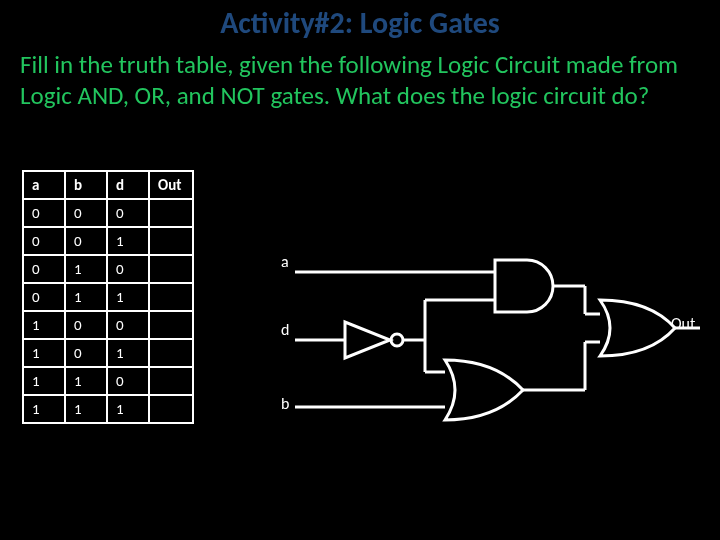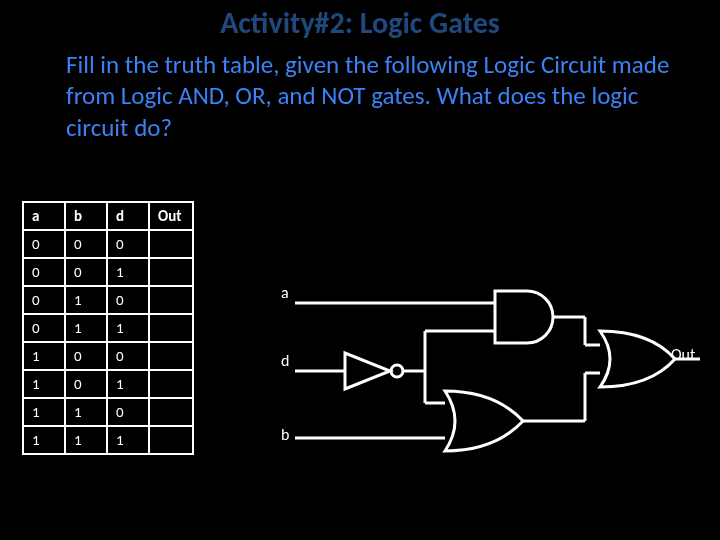--- a/index.html
+++ b/index.html
@@ -1,19 +1,19 @@
 <!DOCTYPE html>
 <html><head>
 <meta charset="utf-8">
 <style>
   * { box-sizing: border-box; margin: 0; padding: 0; }
   html, body { width: 720px; height: 540px; background: #000; font-family: Calibri, Arial, sans-serif; overflow: hidden; }
   .slide { width: 720px; height: 540px; position: relative; color: #fff; }
   .title { color: #1f497d; font-weight: 700; text-align: center; font-size: 30px; padding-top: 4px; }
-  .body-text { color: #3b82f6; font-size: 25px; line-height: 1.25; padding: 8px 20px 0 20px; margin-left: 46px; }
+  .body-text { color: #22c55e; font-size: 25px; line-height: 1.25; padding: 8px 20px 0 20px; }
   .content-area { position: relative; margin-top: 58px; padding-left: 22px; }
   table.truth { border-collapse: collapse; background: #000; }
   table.truth th, table.truth td {
     border: 2px solid #fff;
     color: #fff;
     font-family: Calibri, Arial, sans-serif;
     font-size: 15px;
     text-align: left;
     padding: 4px 8px;
     height: 28px;

